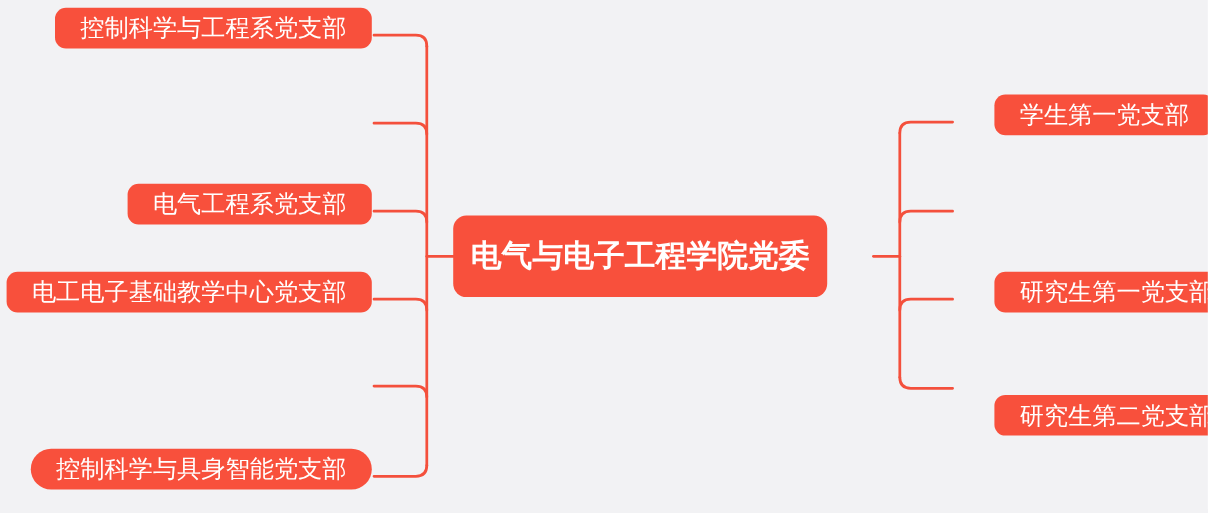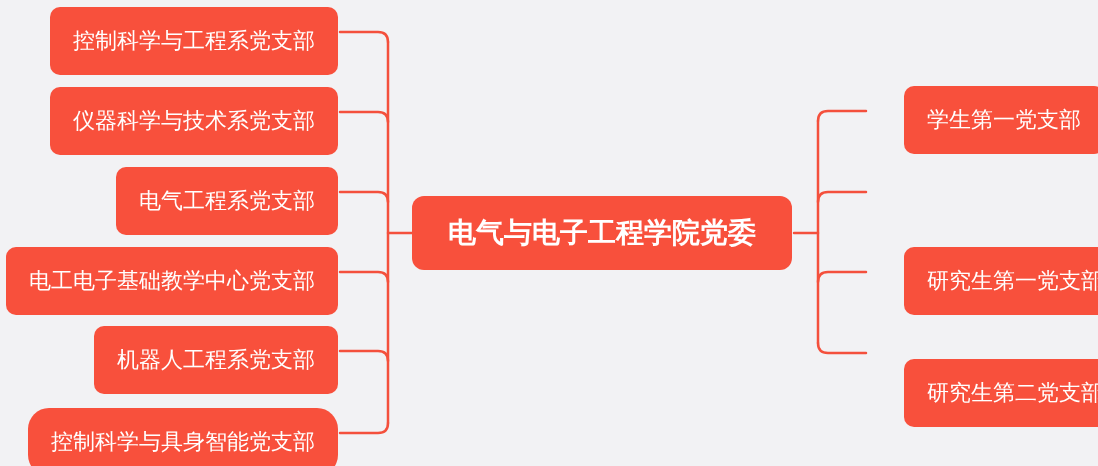--- a/index.html
+++ b/index.html
@@ -33,35 +33,35 @@
     stroke: var(--line);
     stroke-width: 2.5;
     stroke-linecap: round;
   }
   .node {
     position: absolute;
     box-sizing: border-box;
     display: flex;
     align-items: center;
     justify-content: center;
-    height: 68px;
+    height: 37px;
     padding: 16px 23px;
     background: var(--node);
     color: var(--node-text);
     font-size: 22px;
     border-radius: 10px;
     white-space: nowrap;
     line-height: 1;
   }
   .root {
     height: 74px;
     font-size: 28px;
     font-weight: bold;
     border-radius: 12px;
-    padding: 0 36px;
+    padding: 0 16px;
     left: 412px;
     top: 196px;
   }
   
   .nL { right: 760px; }
   .nL1 { top: 7px; }
   .nL2 { top: 87px; }
   .nL3 { top: 167px; }
   .nL4 { top: 247px; }
   .nL5 { top: 326px; }
@@ -93,23 +93,21 @@
     <path d="M866 192 H828 Q818 192 818 202"></path>
     <path d="M866 272 H828 Q818 272 818 282"></path>
     <path d="M866 353 H828 Q818 353 818 343"></path>
     <path d="M818 121 V343"></path>
     <path d="M794 233 H818"></path>
   </svg>
 
   <div class="node root">电气与电子工程学院党委</div>
 
   <div class="node nL nL1">控制科学与工程系党支部</div>
-  <div class="node nL nL2">仪器科学与技术系党支部</div>
   <div class="node nL nL4">电工电子基础教学中心党支部</div>
   <div class="node nL nL3">电气工程系党支部</div>
-  <div class="node nL nL5">机器人工程系党支部</div>
   <div class="node nL nL6">控制科学与具身智能党支部</div>
 
   <div class="node nR nR1">学生第一党支部</div>
   <div class="node nR nR3">研究生第一党支部</div>
   <div class="node nR nR4">研究生第二党支部</div>
 
 </div>
 
 </body></html>

